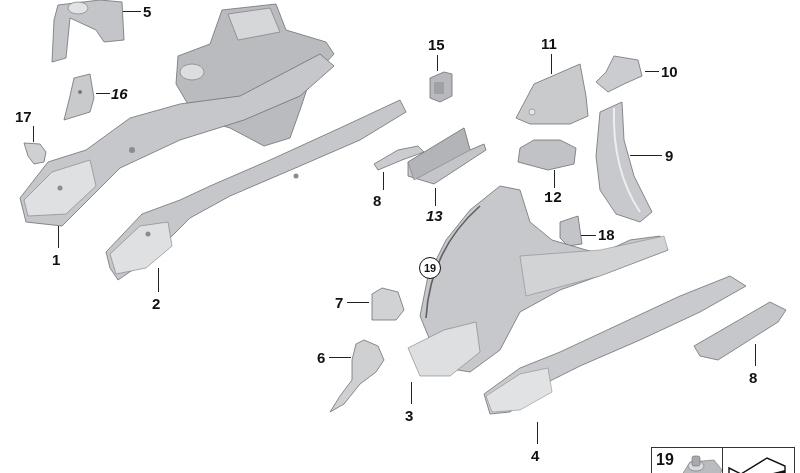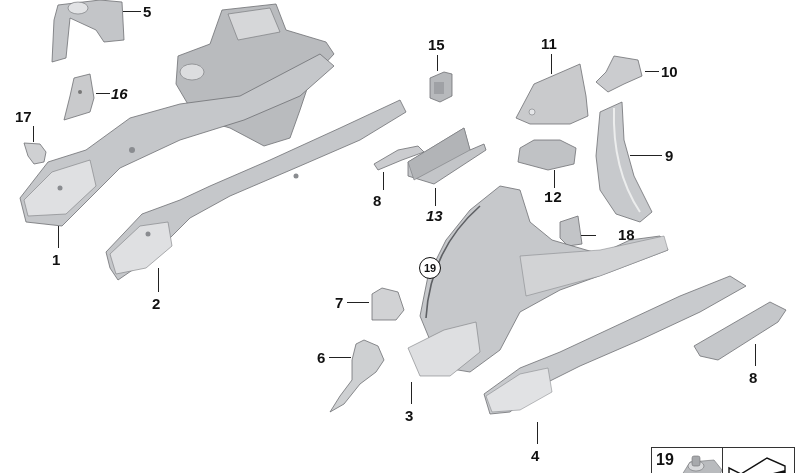--- a/index.html
+++ b/index.html
@@ -190,21 +190,21 @@
       <div class="callout-label" style="left: 426px; top: 208px; font-style: italic;">13</div>
       <div class="leader" style="left: 383px; top: 172px; width: 1px; height: 18px;"></div>
       <div class="callout-label" style="left: 373px; top: 193px;">8</div>
       <div class="leader" style="left: 437px; top: 55px; width: 1px; height: 16px;"></div>
       <div class="callout-label" style="left: 428px; top: 37px;">15</div>
       <div class="leader" style="left: 96px; top: 93px; width: 14px; height: 1px;"></div>
       <div class="callout-label" style="left: 111px; top: 86px; font-style: italic;">16</div>
       <div class="leader" style="left: 33px; top: 126px; width: 1px; height: 16px;"></div>
       <div class="callout-label" style="left: 15px; top: 109px;">17</div>
       <div class="leader" style="left: 581px; top: 235px; width: 15px; height: 1px;"></div>
-      <div class="callout-label" style="left: 598px; top: 227px; margin-left: 20px;">18</div>
+      <div class="callout-label" style="left: 598px; top: 227px;">18</div>
     </div>
 
   <div class="circled" id="circled-19" style="left: 419px; top: 257px;">19</div>
 
   <div id="legend-box">
     <div class="cell" id="legend-cell-left">
       <span id="legend-number">19</span>
       <svg width="70" height="30" style="position:absolute;left:0;top:0">
         <polygon points="28,30 38,14 62,12 70,22 66,30" fill="#b9bbbe" stroke="#6e7074" stroke-width="0.6"></polygon>
         <ellipse cx="44" cy="18" rx="8" ry="5" fill="#d8d9db" stroke="#6e7074" stroke-width="0.6"></ellipse>

